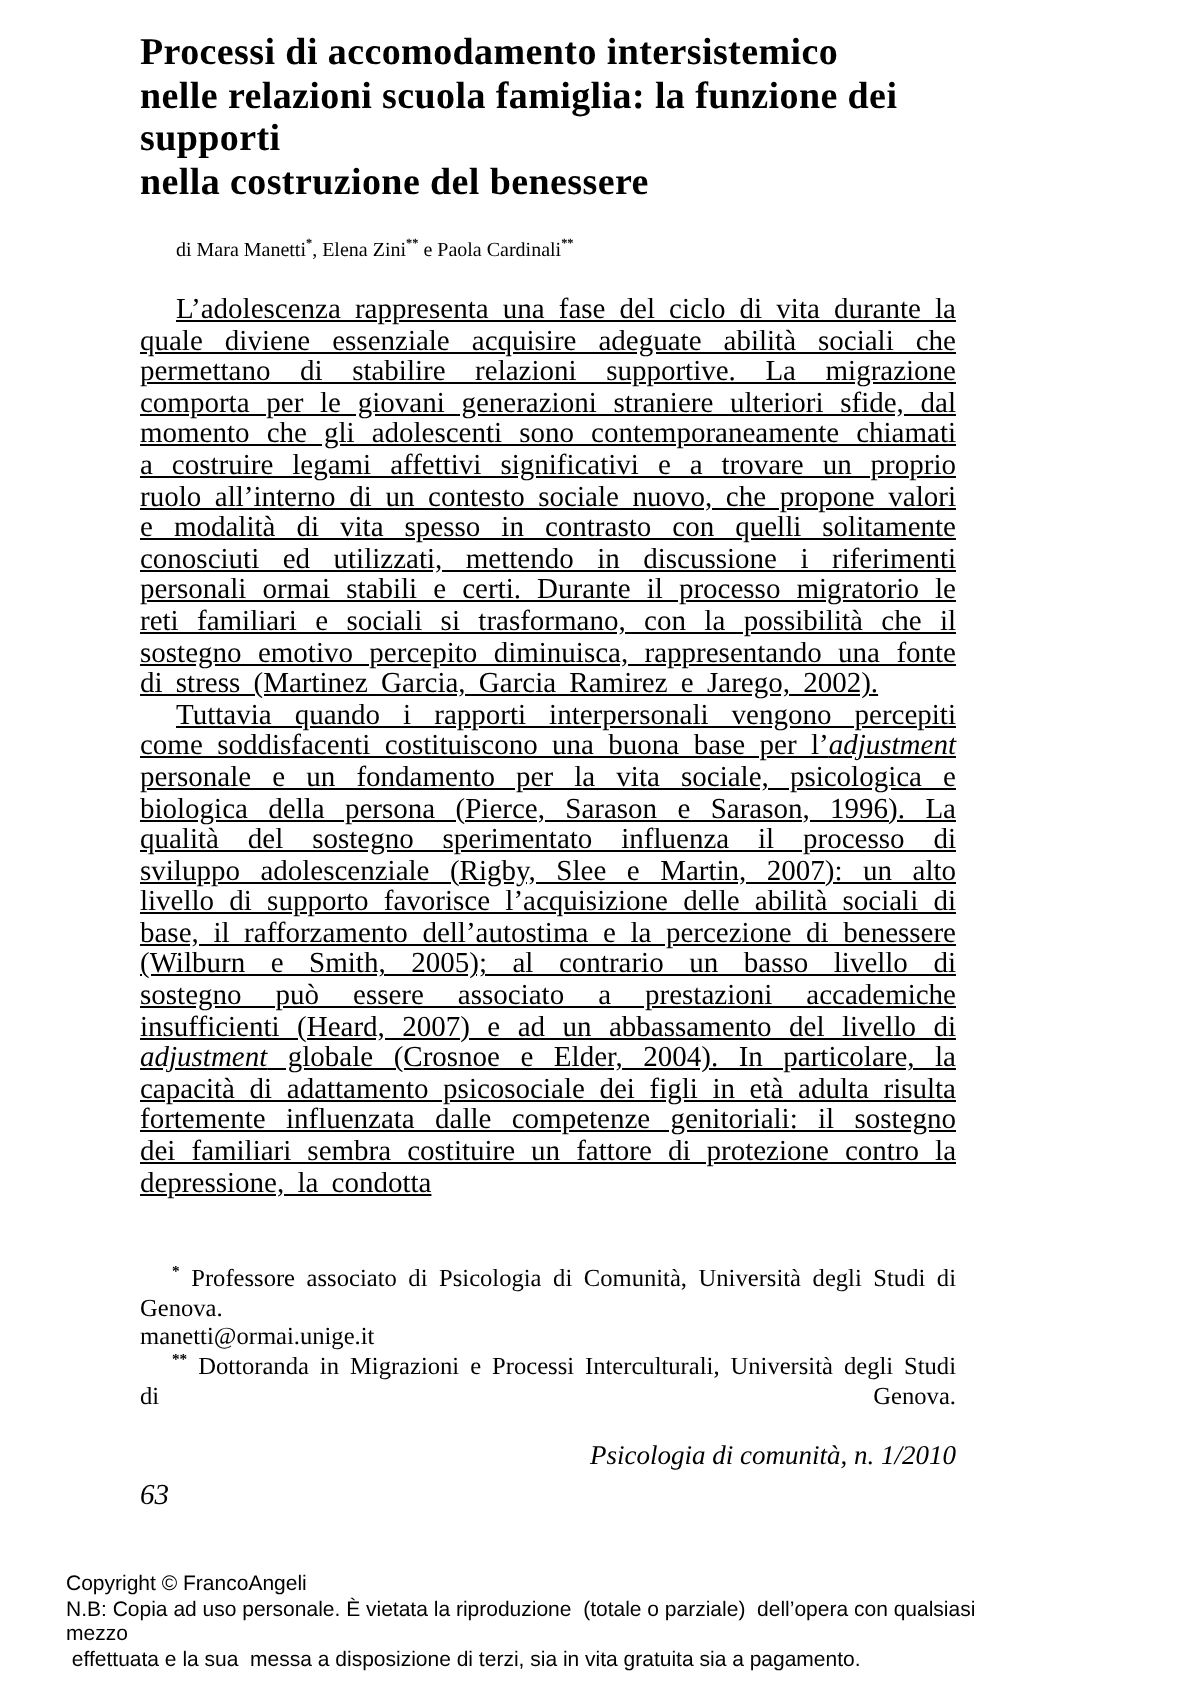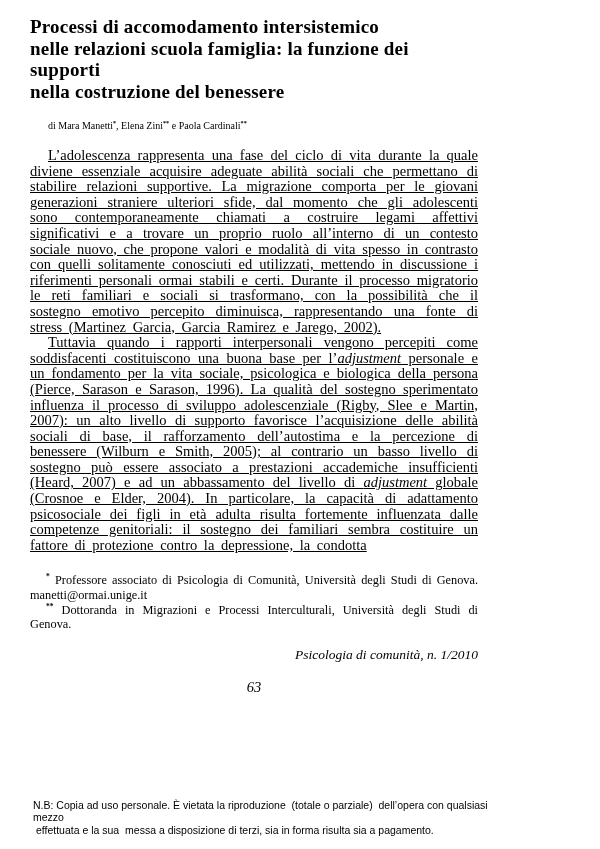--- a/index.html
+++ b/index.html
@@ -5,20 +5,21 @@
   html, body { margin: 0; padding: 0; background: #ffffff; }
   .page {
     position: relative;
     width: 508px;
     height: 849px;
     background: #ffffff;
     color: #000000;
     font-family: "Liberation Serif", serif;
     overflow: hidden;
     box-sizing: border-box;
+    padding-left: 40px;
   }
   .content { padding: 16px 30px 0 30px; }
 
   .title {
     margin: 0;
     font-size: 19px;
     font-weight: bold;
     line-height: 21.5px;
     letter-spacing: 0.2px;
   }
@@ -45,21 +46,21 @@
     font-size: 14.5px;
     line-height: 15.6px;
     word-spacing: 3px;
     hyphens: auto;
     text-decoration: underline;
   }
   .body-text p { margin: 0; text-indent: 18px; }
   .it { font-style: italic; }
 
   .footnotes {
-    margin-top: 20px;
+    margin-top: 32px;
     font-size: 12.3px;
     line-height: 14.6px;
     word-spacing: 2px;
   }
   .footnote { margin: 0; }
   .fn-first {
     display: block;
     text-indent: 16px;
     text-align: justify;
     text-align-last: justify;
@@ -67,22 +68,22 @@
   .fn-rest { display: block; text-align: left; }
 
   .journal {
     margin: 15px 0 0 0;
     font-style: italic;
     font-size: 13.5px;
     line-height: 16px;
     text-align: right;
   }
   .page-number {
-    margin-top: 16px;
-    text-align: center;
+    margin-top: 4px;
+    text-align: left;
     font-style: italic;
     font-size: 14.5px;
   }
   .copyright {
     position: absolute;
     left: 33px;
     right: 20px;
     bottom: 13px;
     font-family: "Liberation Sans", sans-serif;
     font-size: 10.5px;
@@ -120,16 +121,17 @@
       </p>
     </div>
 
     <p class="journal">Psicologia di comunità, n. 1/2010</p>
 
     <div class="page-number">63</div>
 
   </div>
 
   <div class="copyright">
+    <div>Copyright © FrancoAngeli</div>
     <div>N.B: Copia ad uso personale. È vietata la riproduzione  (totale o parziale)  dell’opera con qualsiasi mezzo</div>
-    <div> effettuata e la sua  messa a disposizione di terzi, sia in forma risulta sia a pagamento.</div>
+    <div> effettuata e la sua  messa a disposizione di terzi, sia in vita gratuita sia a pagamento.</div>
   </div>
 </div>
 
 </body></html>

